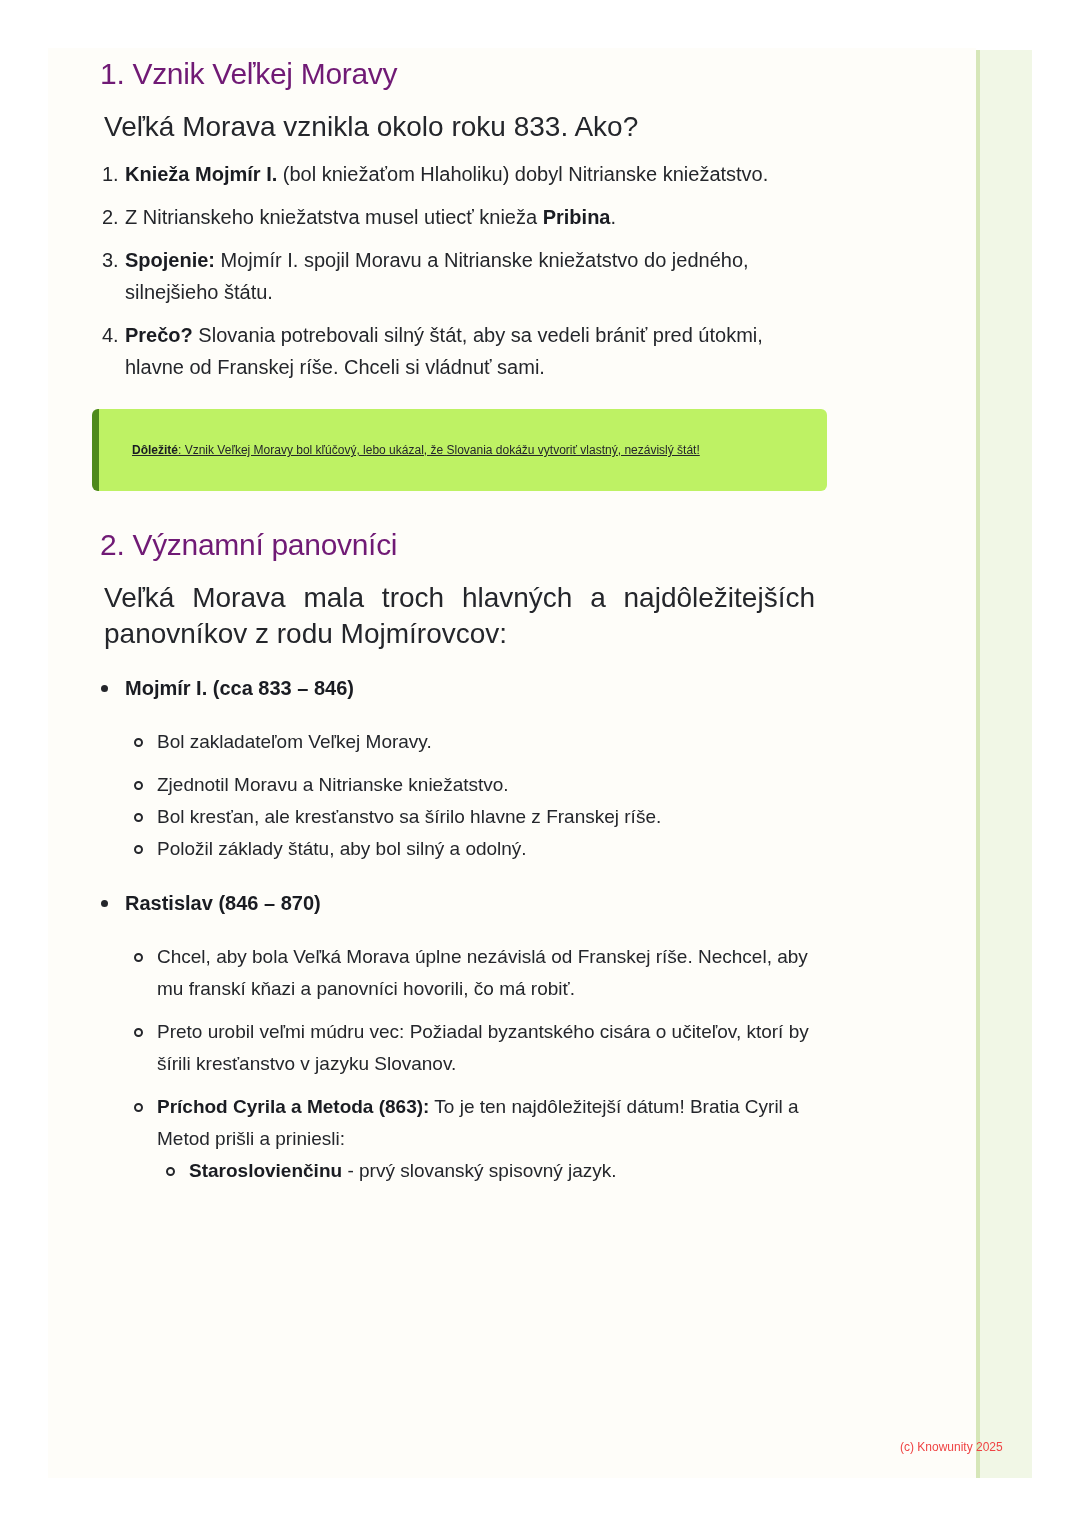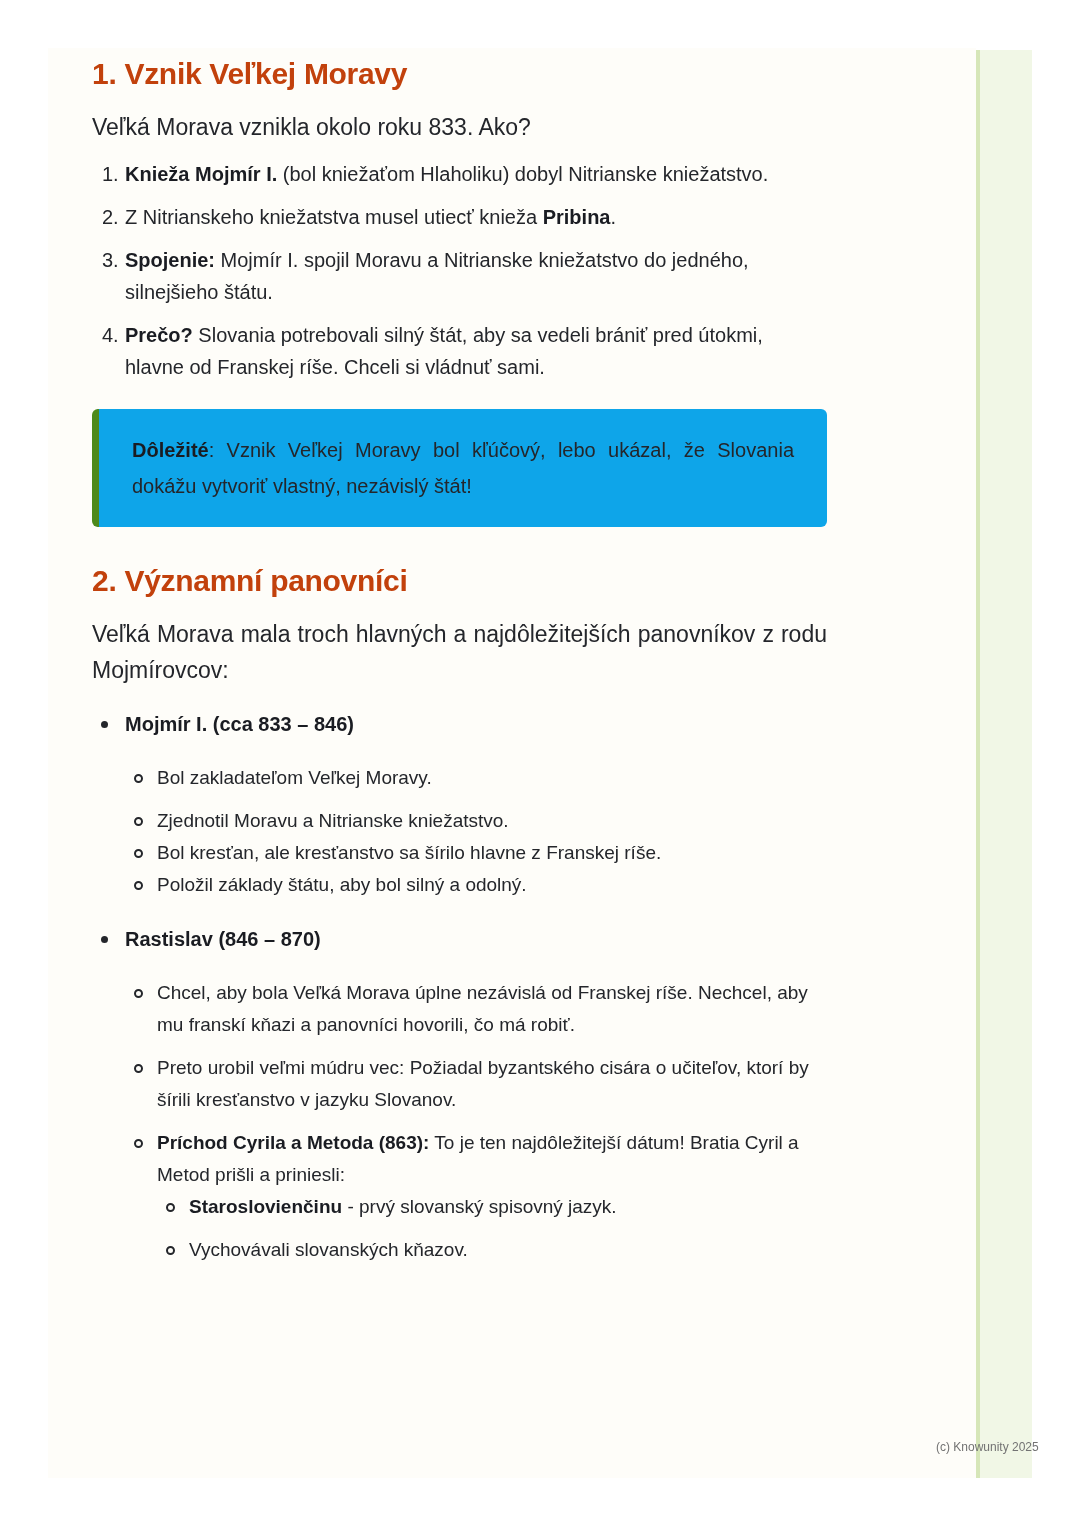--- a/index.html
+++ b/index.html
@@ -33,30 +33,30 @@
       border-left: 4px solid #d6e6b8;
       box-sizing: border-box;
     }
     .content {
       position: absolute;
       left: 92px;
       top: 48px;
       width: 735px;
     }
     h2.section-title {
-      margin: 0;
+      margin: 8px;
       font-size: 30px;
-      font-weight: 700;
-      color: #c2410c;
+      font-weight: 400;
+      color: #701a75;
       letter-spacing: -0.3px;
       line-height: 44px;
     }
     p.para {
-      margin: 0;
-      font-size: 23px;
+      margin: 12px;
+      font-size: 28px;
       line-height: 36px;
       text-align: justify;
     }
     .b { font-weight: 700; color: #1a1c22; margin-top: 36px; }
     ol.steps {
       margin: 0;
       padding: 0;
       list-style: none;
     }
     ol.steps li {
@@ -66,27 +66,28 @@
       line-height: 32px;
       margin-bottom: 11px;
     }
     ol.steps li .num {
       position: absolute;
       left: 10px;
       top: 0;
     }
     .callout {
       margin-top: 26px;
-      background: #0ea5e9;
+      background: #bef264;
       border-left: 7px solid #4e8a1c;
       border-radius: 6px;
       padding: 23px 33px 23px 33px;
-      font-size: 20px;
+      font-size: 12px;
       line-height: 36px;
       text-align: justify;
+      text-decoration: underline;
     }
     ul.rulers {
       margin: 0;
       padding: 0;
       list-style: none;
     }
     ul.rulers > li {
       position: relative;
       padding-left: 33px;
       font-size: 20px;
@@ -116,24 +117,24 @@
       position: absolute;
       left: 9px;
       top: 12px;
       width: 5px;
       height: 5px;
       border-radius: 50%;
       border: 2px solid #24262b;
     }
     .footer {
       position: absolute;
-      left: 936px;
+      left: 900px;
       top: 1440px;
       font-size: 12px;
-      color: #737373;
+      color: #ef4444;
       font-family: "Liberation Sans", "DejaVu Sans", sans-serif;
       white-space: nowrap;
     }
   </style>
 </head>
 <body>
 
 <div class="page"></div>
 <div class="side-strip"></div>
 
@@ -178,21 +179,20 @@
     <li style="margin-top:22px;">
       <span class="dot"></span>
       <span class="b">Rastislav (846 – 870)</span>
       <ul class="sub" style="margin-top:22px;">
         <li style="margin-bottom:11px;"><span class="ring"></span><span>Chcel, aby bola Veľká Morava úplne nezávislá od Franskej ríše. Nechcel, aby mu franskí kňazi a panovníci hovorili, čo má robiť.</span></li>
         <li style="margin-bottom:11px;"><span class="ring"></span><span>Preto urobil veľmi múdru vec: Požiadal byzantského cisára o učiteľov, ktorí by šírili kresťanstvo v jazyku Slovanov.</span></li>
         <li>
           <span class="ring"></span><span class="b">Príchod Cyrila a Metoda (863):</span><span> To je ten najdôležitejší dátum! Bratia Cyril a Metod prišli a priniesli:</span>
           <ul class="sub">
             <li style="margin-bottom:11px;"><span class="ring"></span><span class="b">Staroslovienčinu</span><span> - prvý slovanský spisovný jazyk.</span></li>
-            <li><span class="ring"></span><span>Vychovávali slovanských kňazov.</span></li>
           </ul>
         </li>
       </ul>
     </li>
   </ul>
 </div>
 
 <div class="footer">(c) Knowunity 2025</div>
 
 </body></html>

